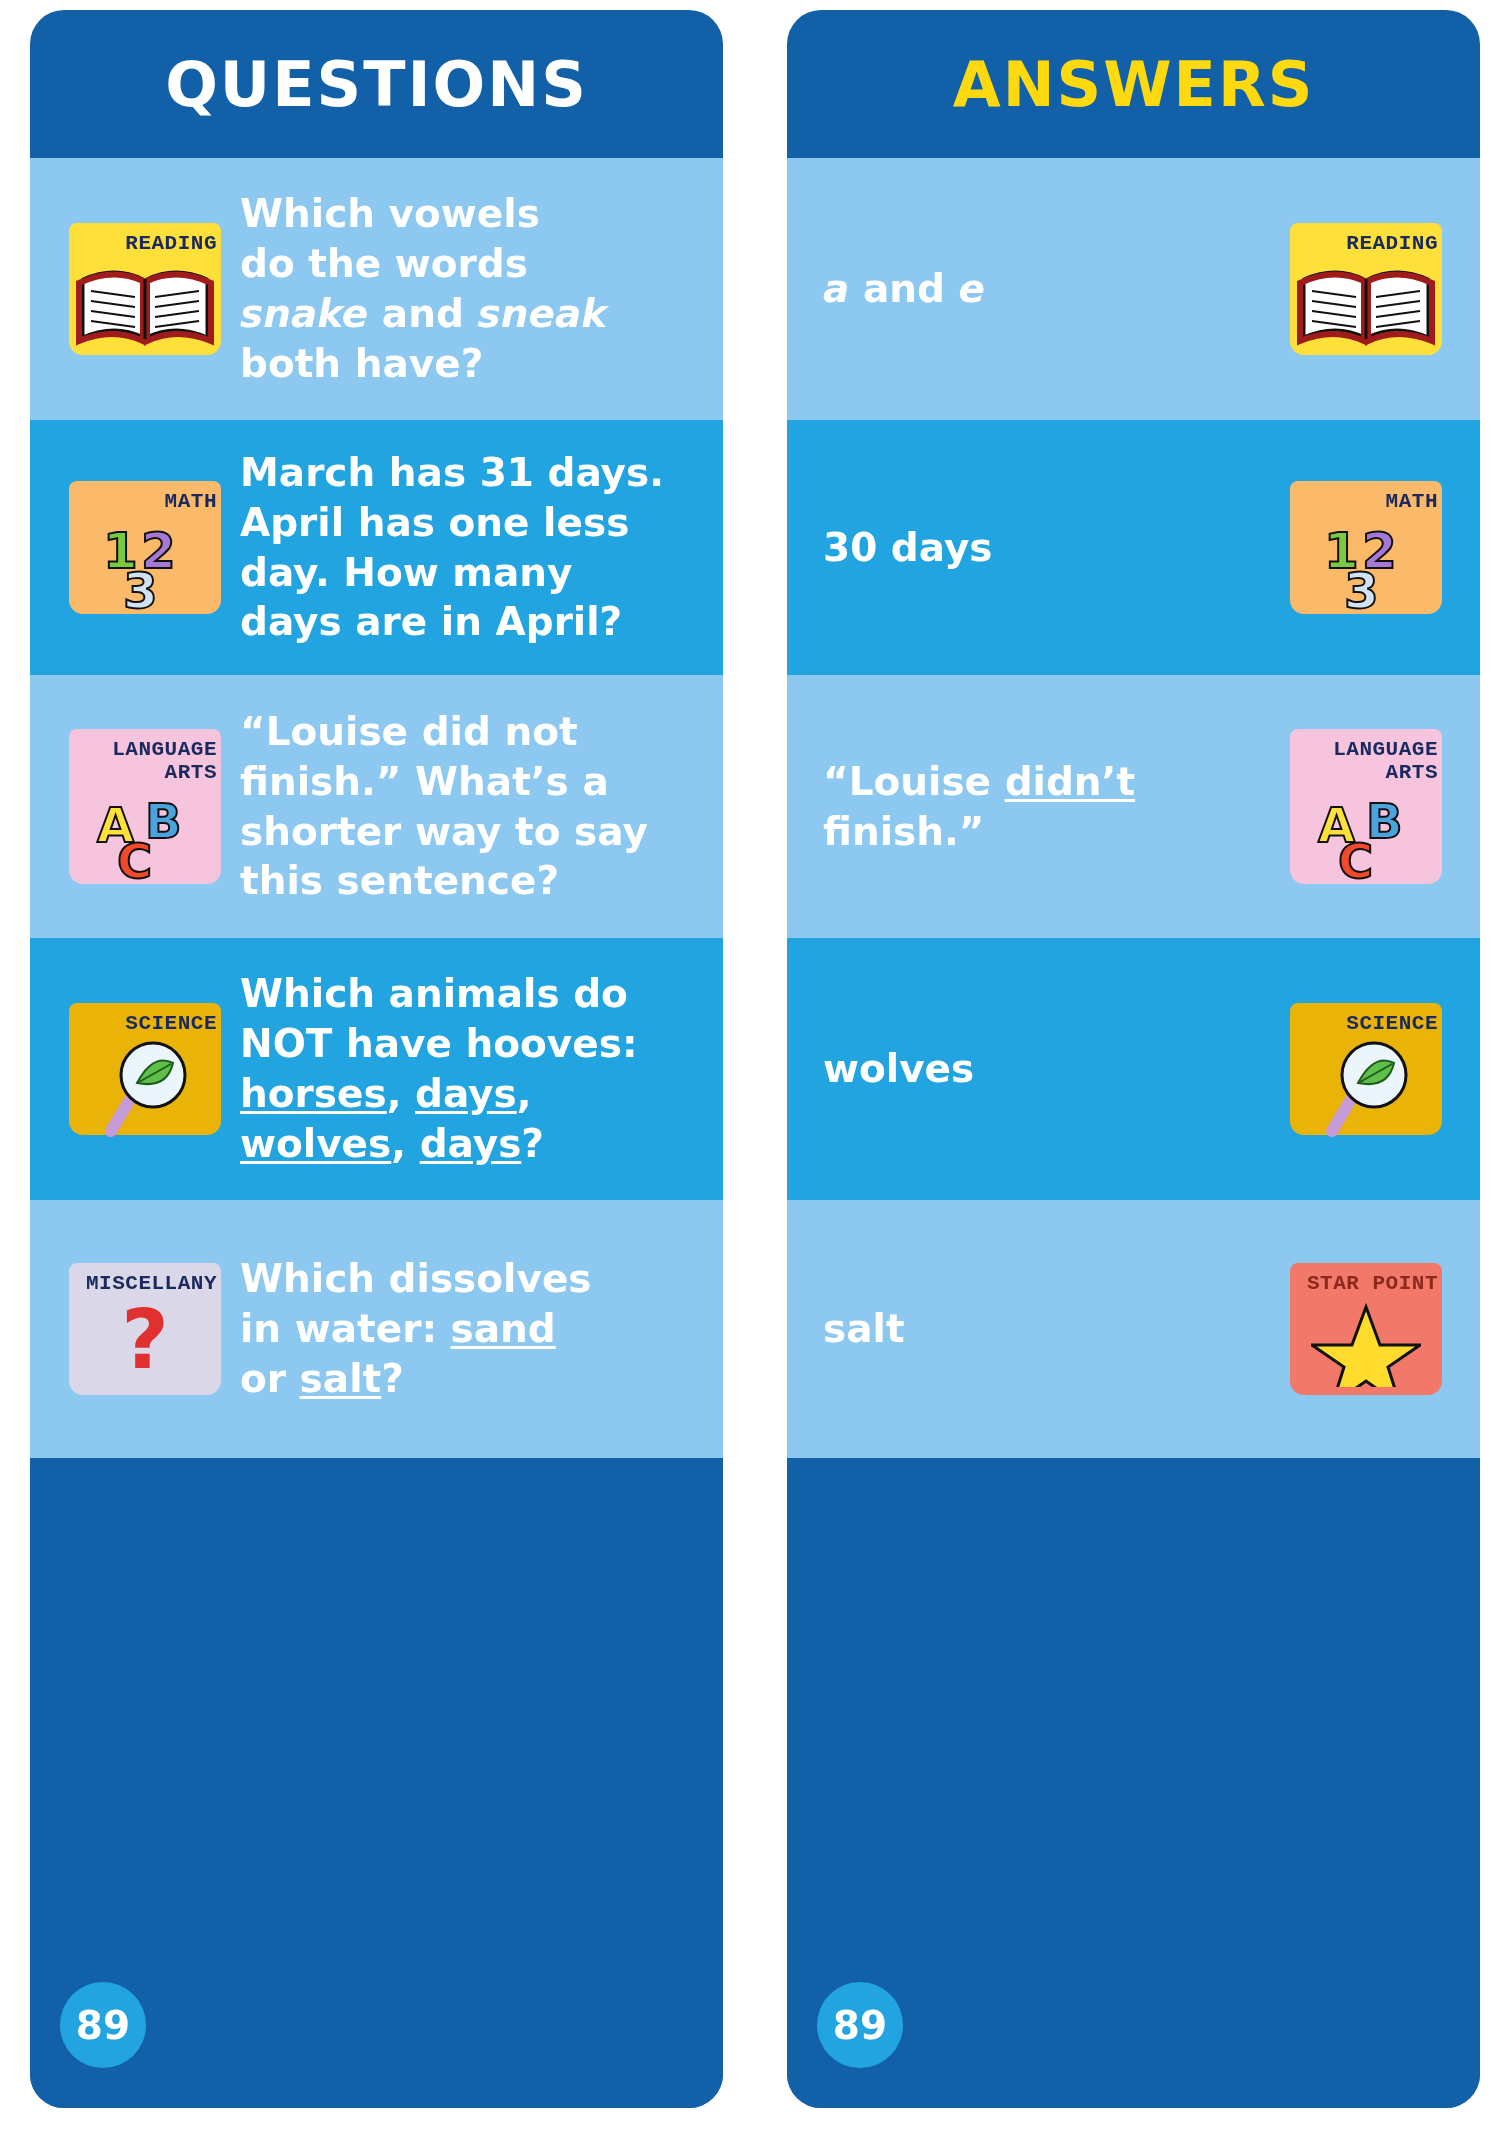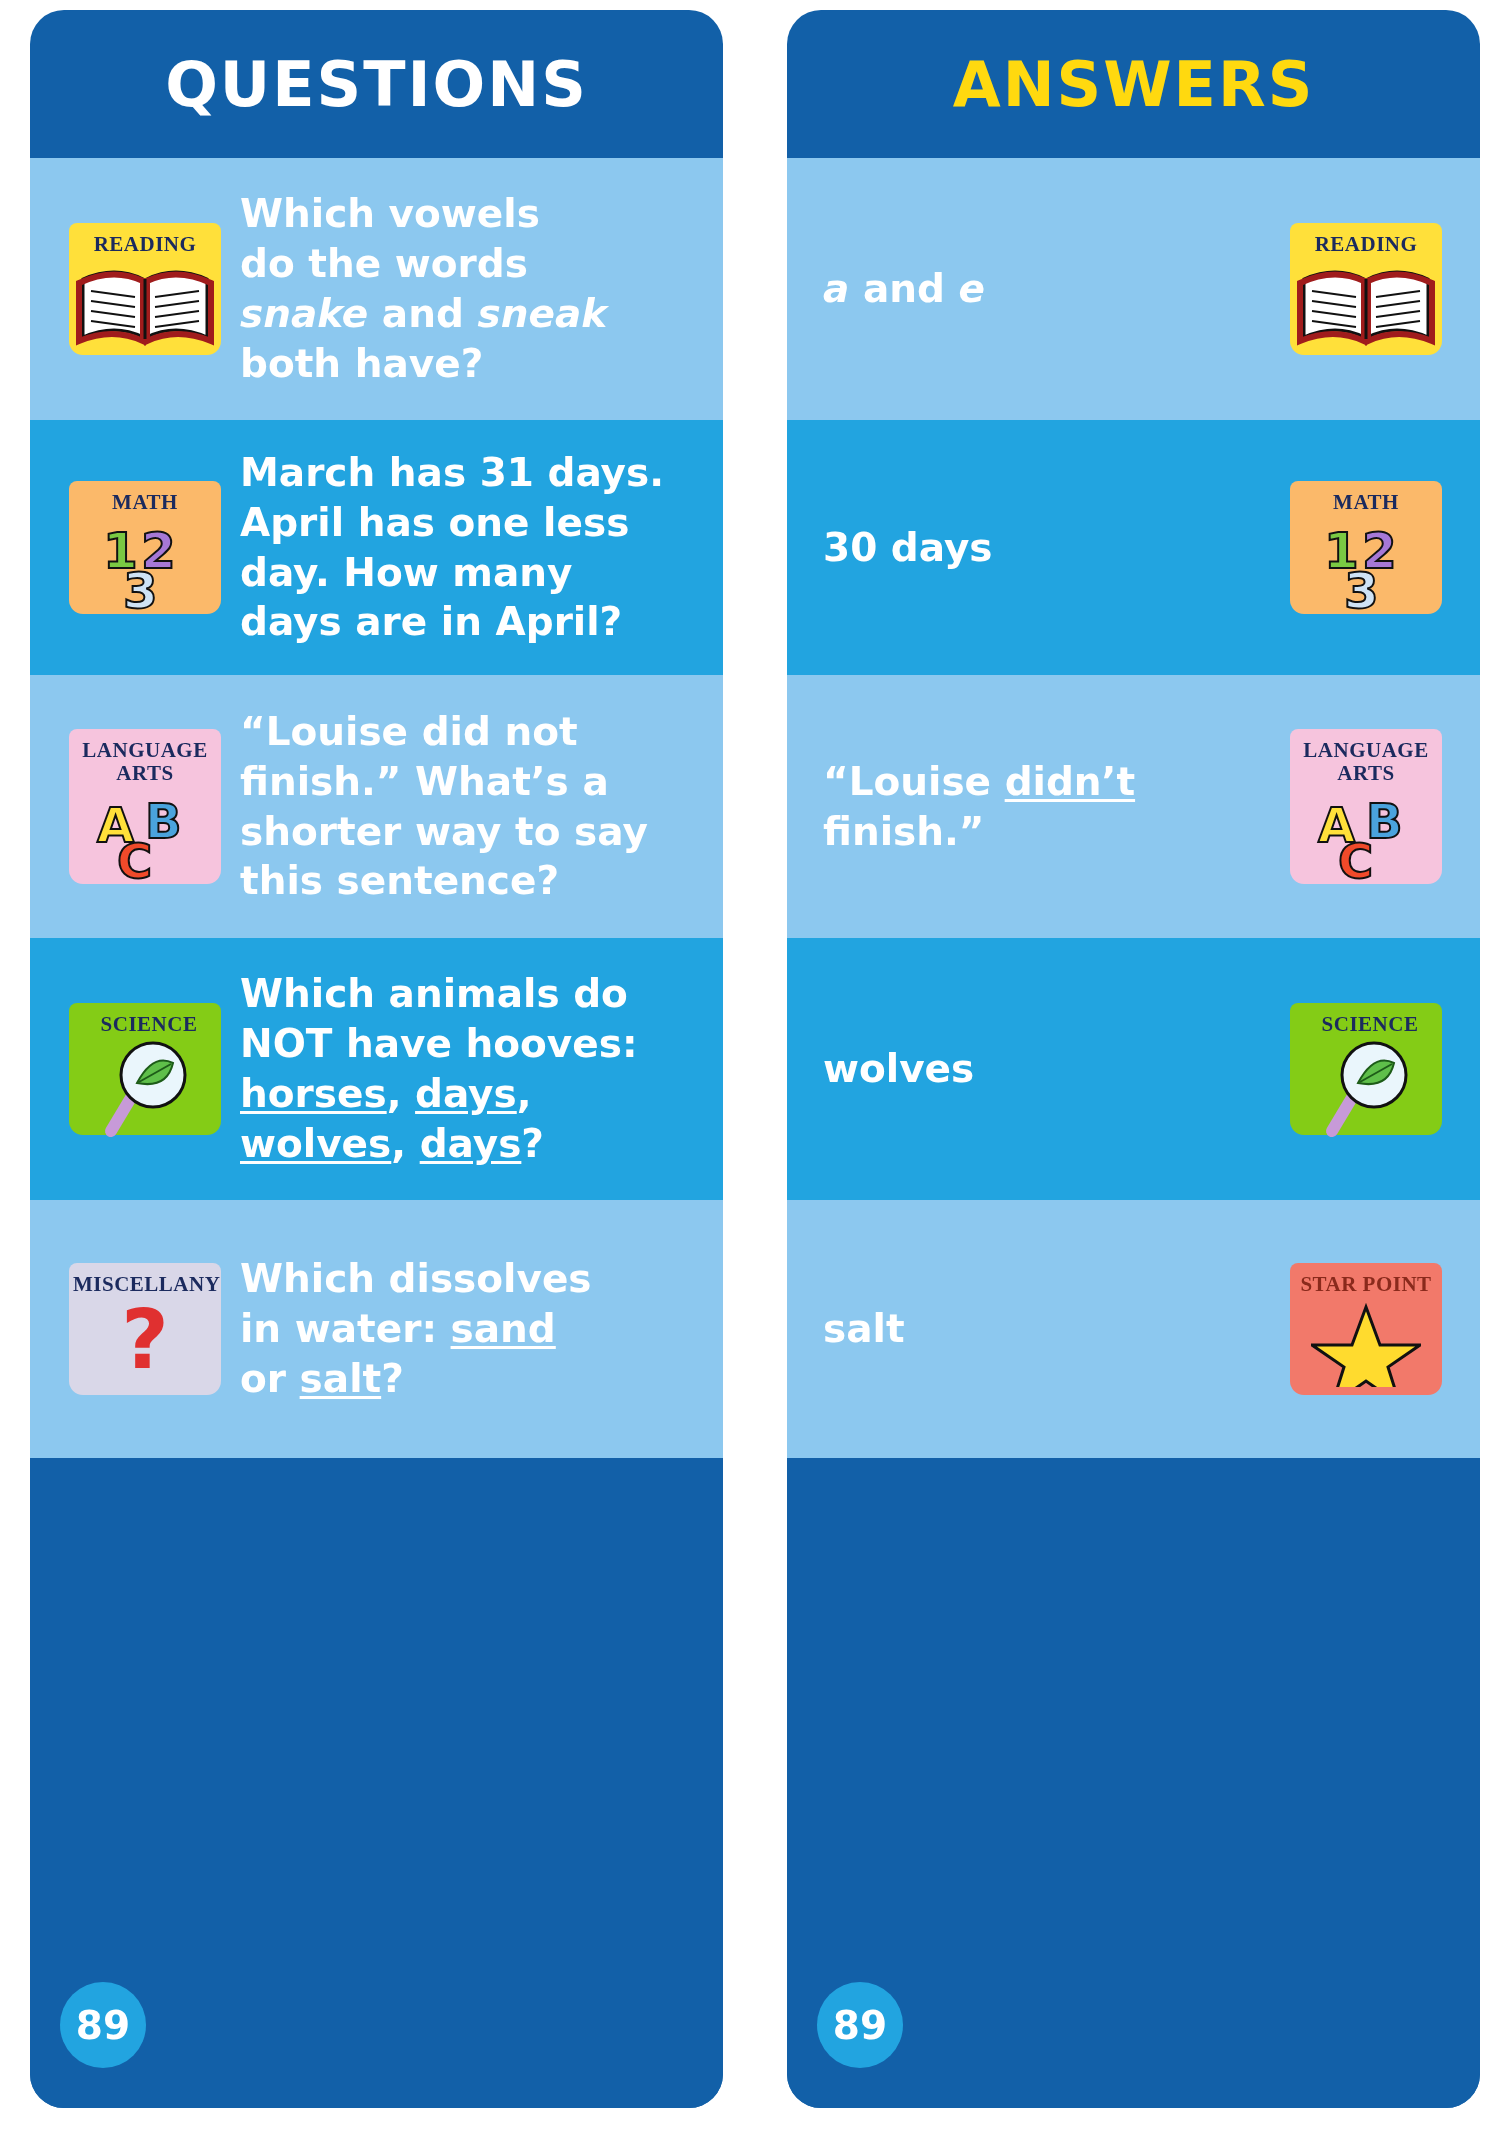--- a/index.html
+++ b/index.html
@@ -98,39 +98,40 @@
   
   .tag {
     width: 152px;
     border-radius: 8px 8px 14px 14px;
     padding: 10px 4px 12px 4px;
     box-sizing: border-box;
     text-align: center;
     position: relative;
   }
   .tag .tag-label {
-    font-family: Liberation Serif, serif;
+    font-family: Liberation Mono, monospace;
     font-weight: bold;
     font-size: 21px;
     letter-spacing: 0.5px;
     line-height: 1.08;
     color: #1b2a5e;
     display: block;
+    text-align: right;
   }
   .tag .glyph {
     display: block;
     margin-top: 2px;
     height: 86px;
     position: relative;
   }
 
   .tag.reading    { background: #ffe03a; }
   .tag.math       { background: #fbb96a; }
   .tag.language   { background: #f6c4dd; }
-  .tag.science    { background: #84cc16; padding-left: 12px; }
+  .tag.science    { background: #eab308; padding-left: 12px; }
   .tag.miscellany { background: #d9d7e8; }
   .tag.star       { background: #f2796a; }
   .tag.star .tag-label { color: #8a2a1c; }
 
   
   .book {
     position: absolute; left: 50%; top: 4px; transform: translateX(-50%);
   }
   
   .mag { position: absolute; left: 50%; top: 0; transform: translateX(-50%); }

